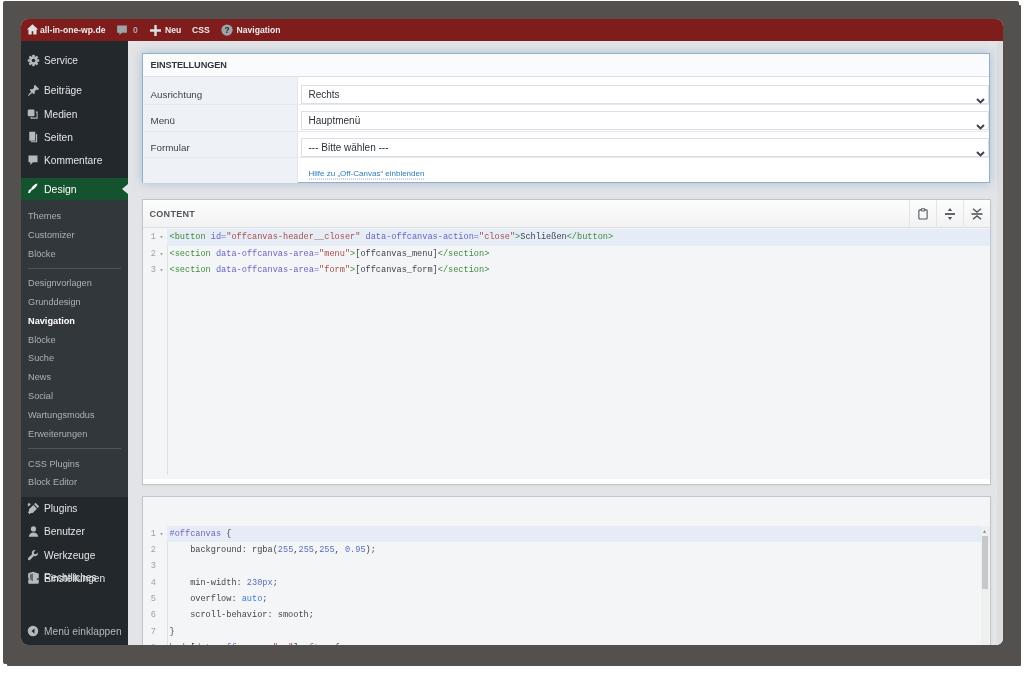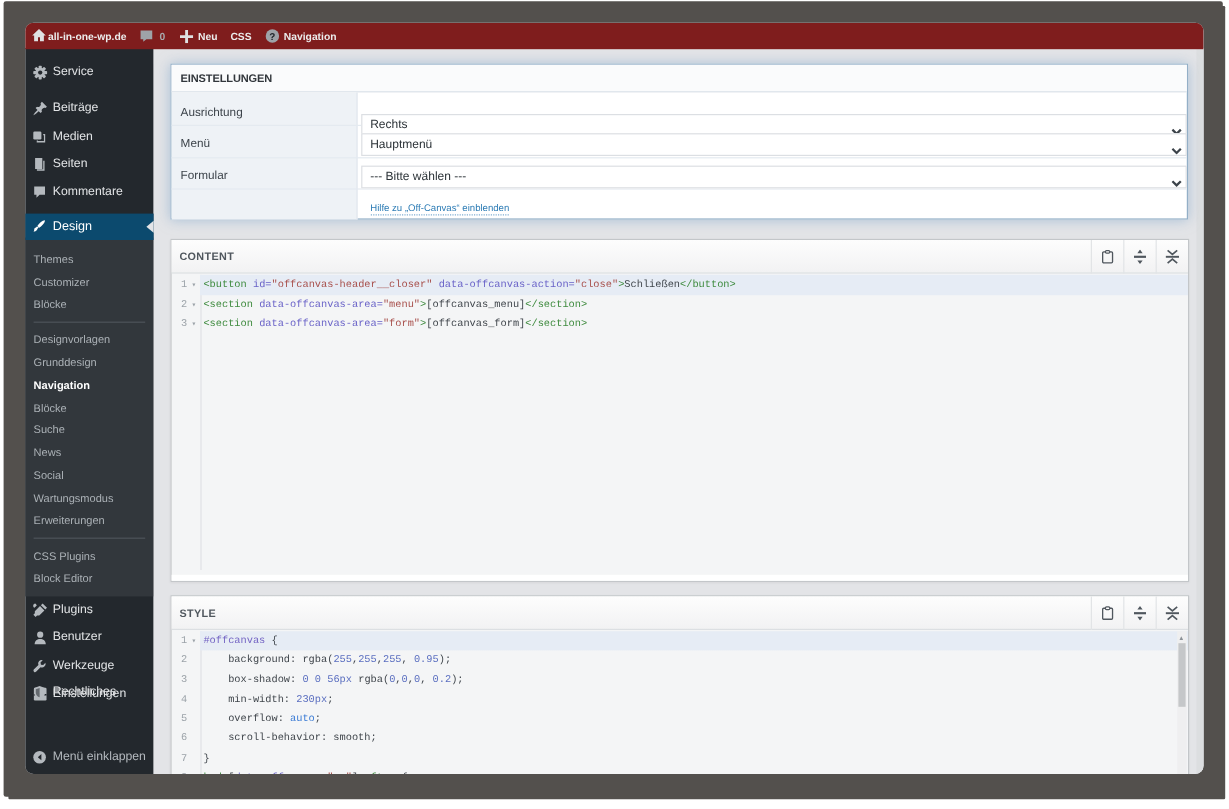--- a/index.html
+++ b/index.html
@@ -23,21 +23,21 @@
   .mi { position:absolute; left:0; width:107px; height:23px; color:#e2e4e6;
     font-size:10.2px; }
   .mi .ic { position:absolute; left:5.5px; top:50%; transform:translateY(-50%); width:12px; height:12px; }
   .mi .tx { position:absolute; left:23px; white-space:nowrap; top:50%; transform:translateY(-50%); }
   #submenu { position:absolute; left:0; top:158px; width:107px; height:299px;
     background:#32373c;padding-left:44px; }
   .smi { position:absolute; left:7px; transform:translateY(-50%); font-size:9.2px;
     color:#abb1b6; white-space:nowrap; }
   .sep { position:absolute; left:7px; width:93px; height:1px; background:#4e545a; }
   #design { position:absolute; left:0; top:138px; width:107px; height:22px; z-index:5;
-    background:#0c4a6e; color:#fff; font-size:10.5px; }
+    background:#14532d; color:#fff; font-size:10.5px; }
   #design .arrow { position:absolute; right:0; top:50%; transform:translateY(-50%);
     width:0; height:0; border-top:5px solid transparent; border-bottom:5px solid transparent;
     border-right:6.5px solid #e3e4e7; }
 
   
   #content { position:absolute; left:107px; top:21px; width:875px; height:605px;
     background:#e3e4e7; }
   #pagescroll { position:absolute; right:0; top:0; width:6px; height:605px; background:#dcdee0; }
 
   
@@ -229,21 +229,21 @@
     <div id="pagescroll"></div>
     <div id="settings">
       <div class="title">EINSTELLUNGEN</div>
       <div class="labcol"></div>
       <div class="srow" style="top:50px;"></div>
       <div class="srow" style="top:76.5px;"></div>
       <div class="srow" style="top:103px;"></div>
       <div class="slabel" style="top:39.5px;">Ausrichtung</div>
       <div class="slabel" style="top:66px;">Menü</div>
       <div class="slabel" style="top:92.5px;">Formular</div>
-      <div class="sel" style="top:30.5px;margin-top:10px;">Rechts<span class="chev"><svg width="9" height="6" viewBox="0 0 9 6">
+      <div class="sel" style="top:30.5px;">Rechts<span class="chev"><svg width="9" height="6" viewBox="0 0 9 6">
               <path d="M1 1l3.5 3.5L8 1" fill="none" stroke="#3c434a" stroke-width="1.9"></path>
             </svg></span></div>
       <div class="sel" style="top:83.5px;">--- Bitte wählen ---<span class="chev"><svg width="9" height="6" viewBox="0 0 9 6">
               <path d="M1 1l3.5 3.5L8 1" fill="none" stroke="#3c434a" stroke-width="1.9"></path>
             </svg></span></div>
       <div class="sel" style="top:57px;">Hauptmenü<span class="chev"><svg width="9" height="6" viewBox="0 0 9 6">
               <path d="M1 1l3.5 3.5L8 1" fill="none" stroke="#3c434a" stroke-width="1.9"></path>
             </svg></span></div>
       <span class="help" style="top:119.5px;">Hilfe zu „Off-Canvas“ einblenden</span>
     </div>
@@ -271,46 +271,25 @@
       </div>
       <div class="gutterline" style="height:246px; top:29px;"></div>
       <div style="position:absolute; left:0; bottom:0; width:100%; height:5px; background:#fff;"></div>
       <div class="code" style="top:0;">
         <div class="cl active" style="top:29.3px;"><span class="ln">1</span><span class="fold">▾</span><span class="tx"><span class="tg">&lt;button</span> <span class="at">id=</span><span class="st">"offcanvas-header__closer"</span> <span class="at">data-offcanvas-action=</span><span class="st">"close"</span><span class="tg">&gt;</span>Schließen<span class="tg">&lt;/button&gt;</span></span></div>
         <div class="cl" style="top:45.6px;"><span class="ln">2</span><span class="fold">▾</span><span class="tx"><span class="tg">&lt;section</span> <span class="at">data-offcanvas-area=</span><span class="st">"menu"</span><span class="tg">&gt;</span>[offcanvas_menu]<span class="tg">&lt;/section&gt;</span></span></div>
         <div class="cl" style="top:61.9px;"><span class="ln">3</span><span class="fold">▾</span><span class="tx"><span class="tg">&lt;section</span> <span class="at">data-offcanvas-area=</span><span class="st">"form"</span><span class="tg">&gt;</span>[offcanvas_form]<span class="tg">&lt;/section&gt;</span></span></div>
       </div>
     </div>
     <div class="cpanel" id="stylepanel" style="top:456px; height:190px;">
-      <div class="hdr">
-          <span class="t">STYLE</span>
-        <span class="hbtn" style="right:54px;">
-            <svg width="11" height="12" viewBox="0 0 12 13">
-              <rect x="1.5" y="2" width="9" height="10" rx="1" fill="none" stroke="#50575e" stroke-width="1.2"></rect>
-              <rect x="4" y="0.8" width="4" height="2.4" rx="1" fill="#fff" stroke="#50575e" stroke-width="1.1"></rect>
-            </svg>
-          </span>
-        <span class="hbtn" style="right:27px;">
-            <svg width="12" height="12" viewBox="0 0 12 12">
-              <path fill="#50575e" d="M6 0l2.2 3H3.8zM6 12L3.8 9h4.4z"></path>
-              <rect x="1" y="5.1" width="10" height="1.8" fill="#50575e"></rect>
-            </svg>
-          </span>
-        <span class="hbtn" style="right:0px;">
-            <svg width="12" height="12" viewBox="0 0 12 12">
-              <path fill="none" stroke="#50575e" stroke-width="1.4" d="M2 0.7L6 4l4-3.3M2 11.3L6 8l4 3.3"></path>
-              <rect x="0.5" y="5.2" width="11" height="1.6" fill="#50575e"></rect>
-            </svg>
-          </span>
-      </div>
       <div class="gutterline" style="height:161px; top:29px;"></div>
       <div class="code" style="top:0;">
         <div class="cl active" style="top:28.85px;"><span class="ln">1</span><span class="fold">▾</span><span class="tx"><span class="sl">#offcanvas</span> {</span></div>
         <div class="cl" style="top:45.15px;"><span class="ln">2</span><span class="tx">    background: rgba(<span class="nu">255</span>,<span class="nu">255</span>,<span class="nu">255</span>, <span class="nu">0.95</span>);</span></div>
-        <div class="cl" style="top:61.45px;"><span class="ln">3</span><span class="tx">    box-shadow: <span class="nu">0</span> <span class="nu">0</span> <span class="nu">56px</span> rgba(<span class="nu">0</span>,<span class="nu">0</span>,<span class="nu">0</span>, <span class="nu">0.2</span>);</span></div>
+        <div class="cl" style="top:61.45px;"><span class="ln">3</span></div>
         <div class="cl" style="top:77.75px;"><span class="ln">4</span><span class="tx">    min-width: <span class="nu">230px</span>;</span></div>
         <div class="cl" style="top:94.05px;"><span class="ln">5</span><span class="tx">    overflow: <span class="kw">auto</span>;</span></div>
         <div class="cl" style="top:110.35px;"><span class="ln">6</span><span class="tx">    scroll-behavior: smooth;</span></div>
         <div class="cl" style="top:126.65px;"><span class="ln">7</span><span class="tx">}</span></div>
         <div class="cl" style="top:142.95px;"><span class="ln">8</span><span class="tx"><span class="tg">body</span>[<span class="at">data-offcanvas</span>=<span class="st">"on"</span>]<span class="tg">:after</span> {</span></div>
       </div>
       <div id="stylescroll">
           <span class="thumb"></span>
           <span style="position:absolute; left:2px; top:1px; font-size:6px; color:#8b9196;">▴</span>
         </div>

